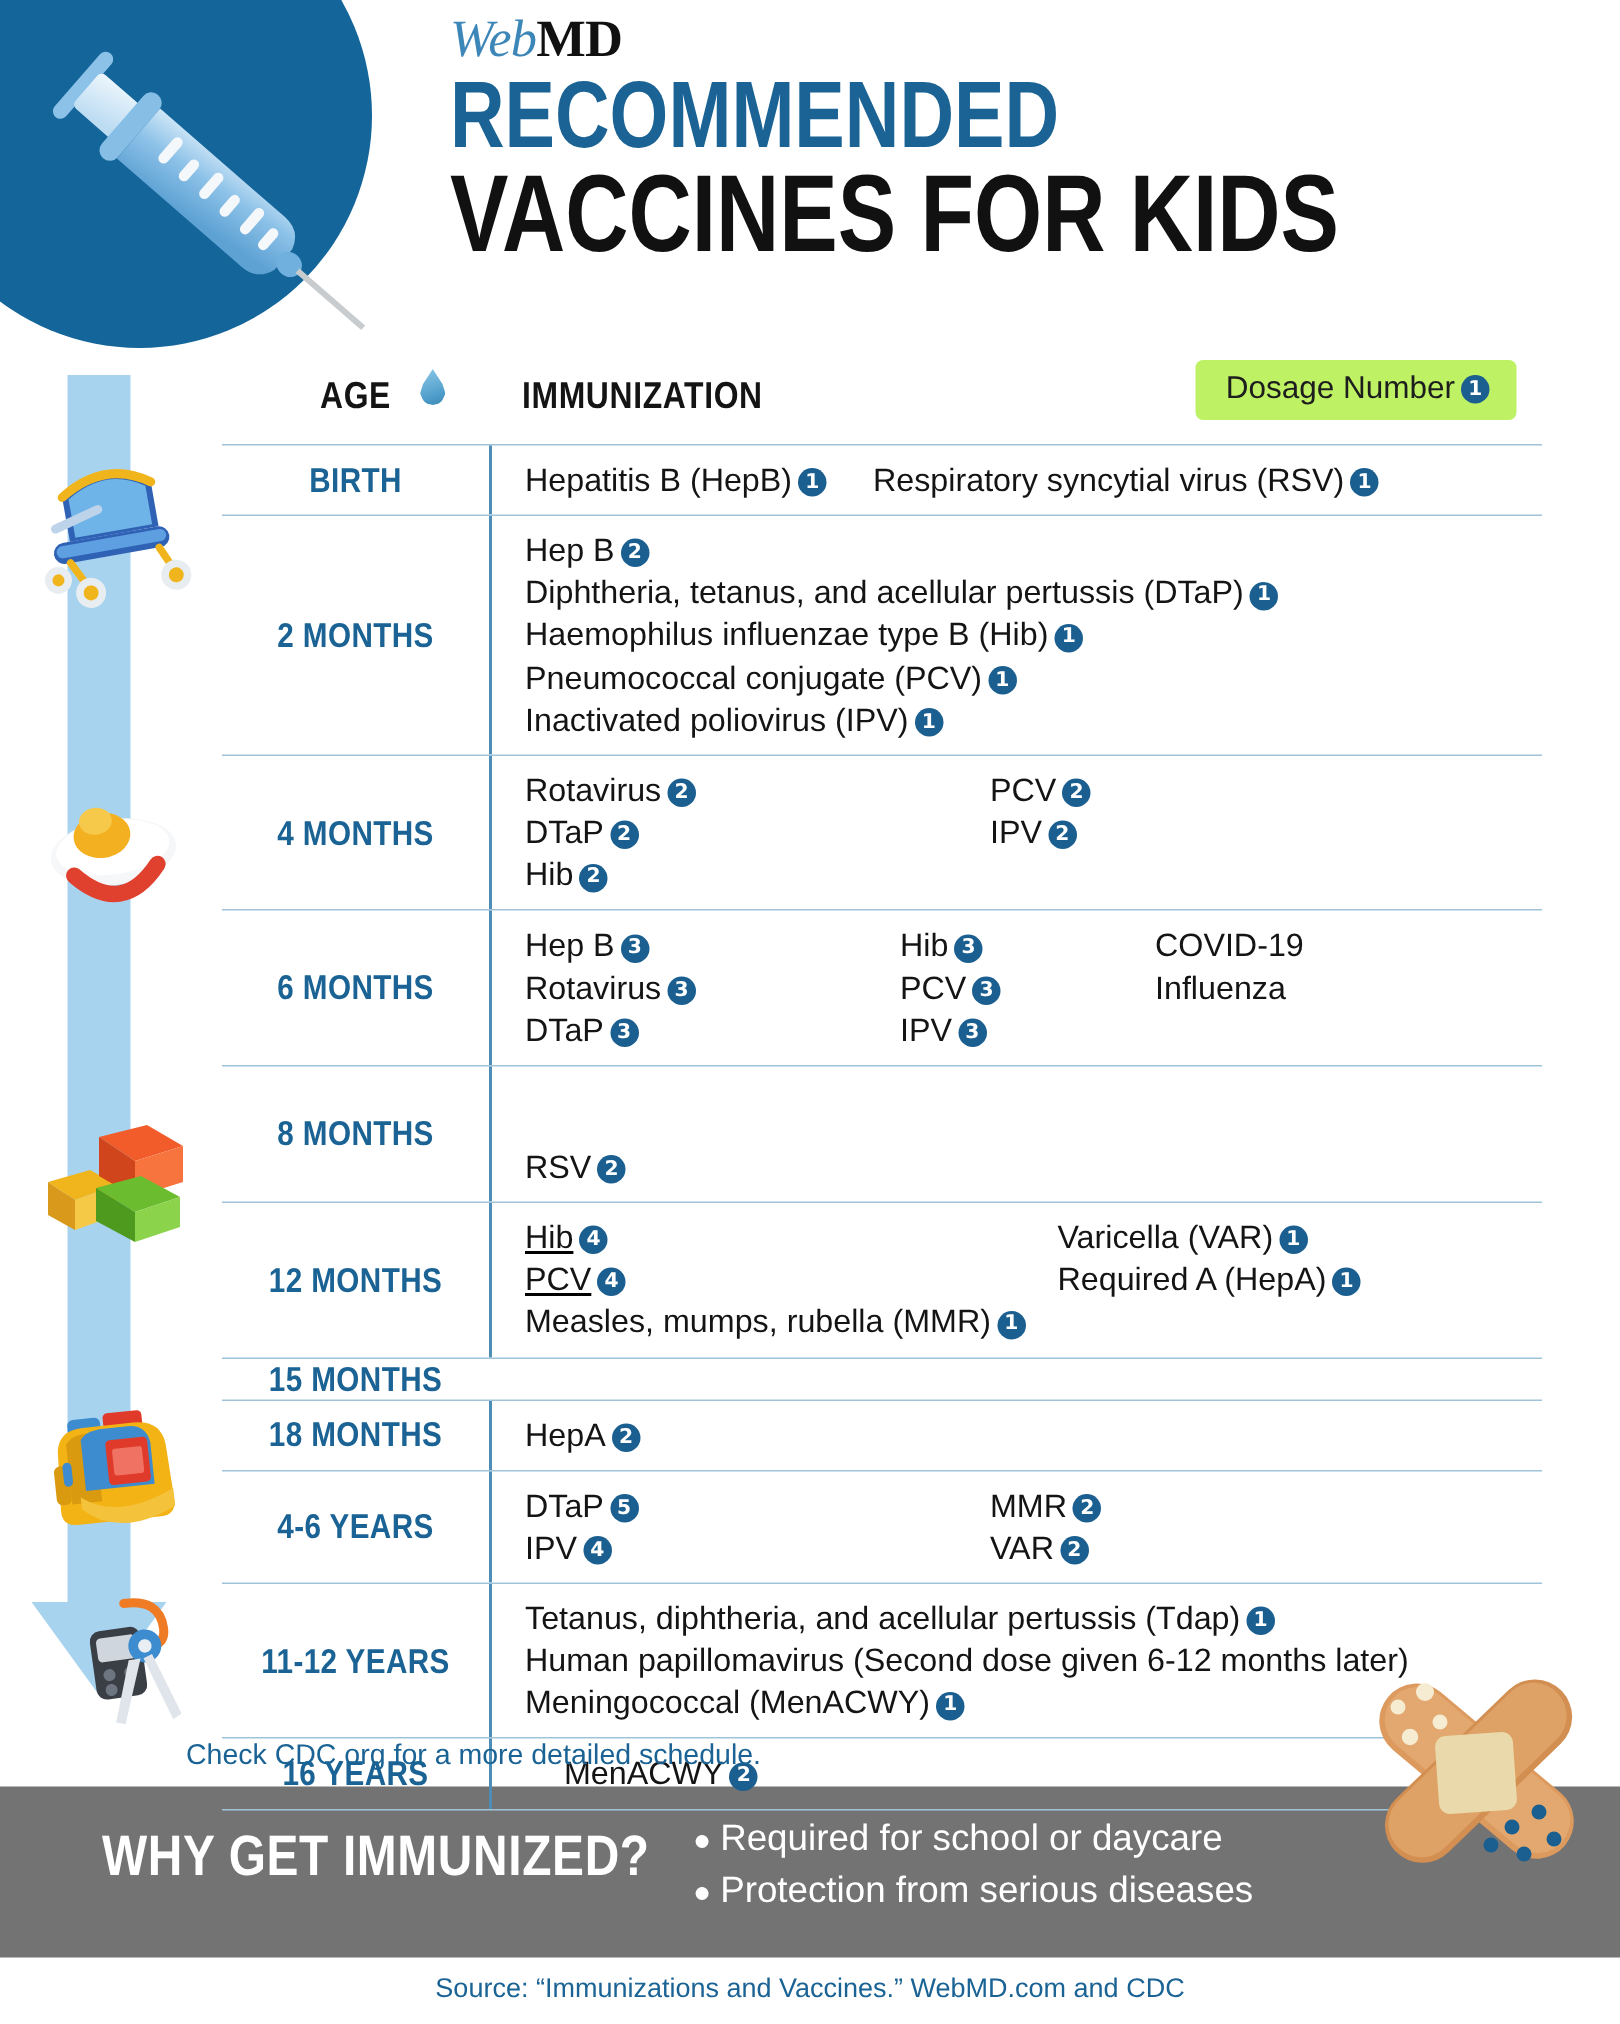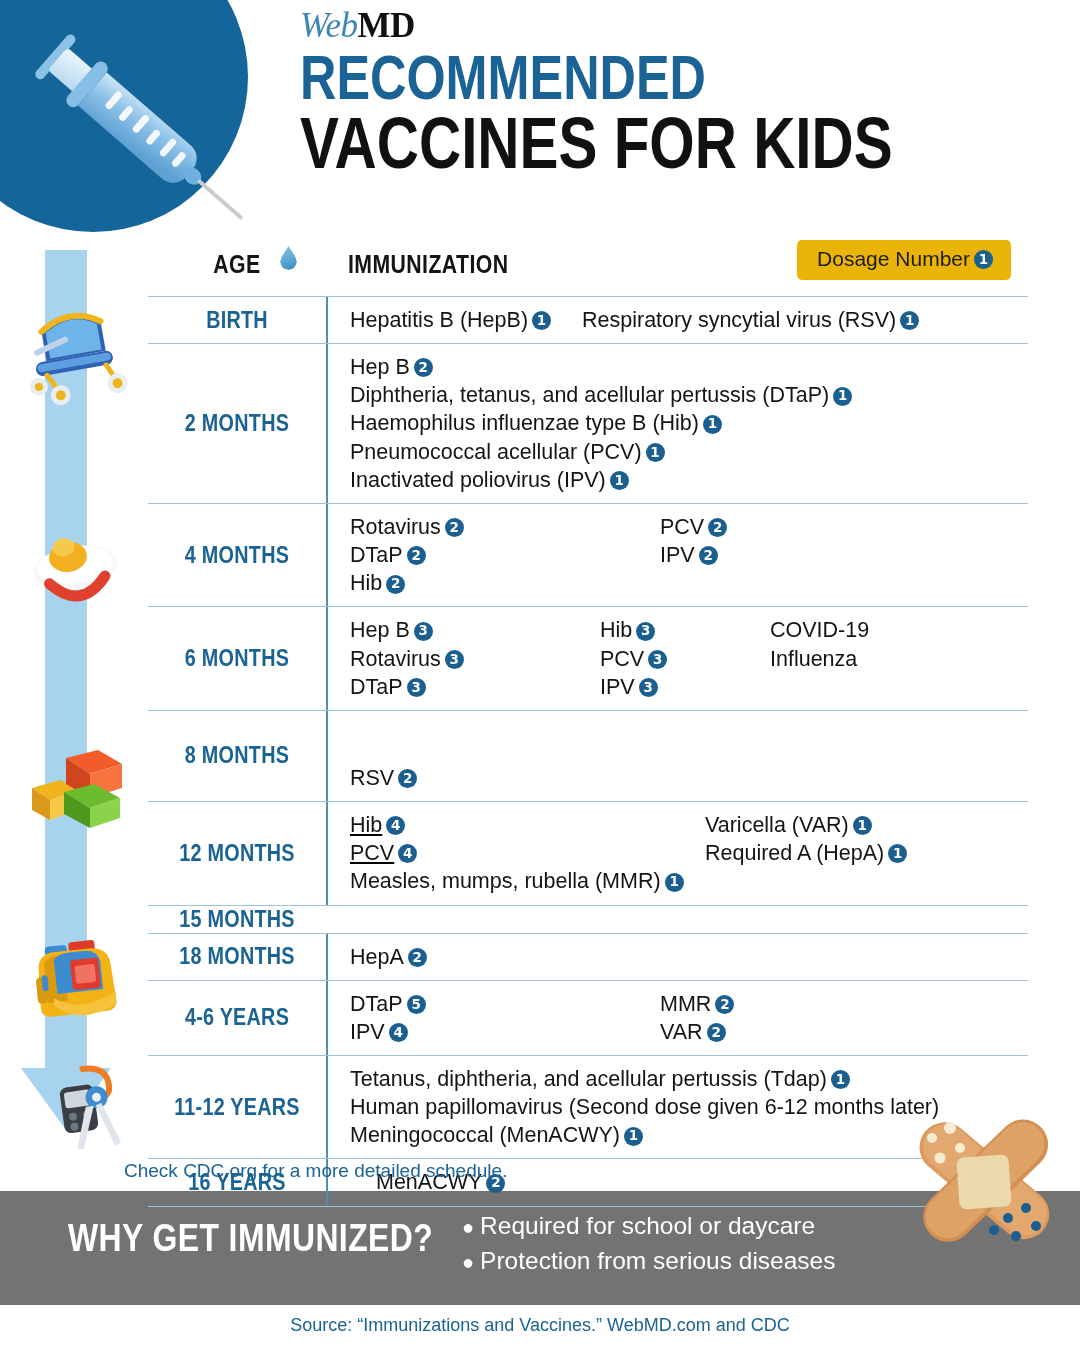--- a/index.html
+++ b/index.html
@@ -125,21 +125,21 @@
     font-weight: 700;
     font-size: 25px;
     color: #141414;
     transform: scaleX(0.85);
     transform-origin: left center;
     letter-spacing: 0.5px;
   }
   .dosage-pill {
     position: absolute;
     right: 17px; top: 2px;
-    background: #eab308;
+    background: #bef264;
     border-radius: 5px;
     padding: 7px 18px 9px 20px;
     font-size: 21px;
     color: #1d1d1d;
     white-space: nowrap;
   }
 
   .trow {
     position: relative;
     border-top: 1.6px solid #9fc3d8;
@@ -415,21 +415,21 @@
         </div>
       </div>
       <div class="trow">
         <div class="age-cell">2 MONTHS</div>
         <div class="imm-cell">
           <div class="vac-cols" style="position: relative;">
             <div class="vac-col" style="position: relative;">
               <div class="vac-line"><span>Hep B</span><span class="badge">2</span></div>
               <div class="vac-line"><span>Diphtheria, tetanus, and acellular pertussis (DTaP)</span><span class="badge">1</span></div>
               <div class="vac-line"><span>Haemophilus influenzae type B (Hib)</span><span class="badge">1</span></div>
-              <div class="vac-line"><span>Pneumococcal acellular (PCV)</span><span class="badge">1</span></div>
+              <div class="vac-line"><span>Pneumococcal conjugate (PCV)</span><span class="badge">1</span></div>
               <div class="vac-line"><span>Inactivated poliovirus (IPV)</span><span class="badge">1</span></div>
             </div>
           </div>
         </div>
       </div>
       <div class="trow">
         <div class="age-cell">4 MONTHS</div>
         <div class="imm-cell">
           <div class="vac-cols" style="position: relative;">
             <div class="vac-col" style="position: relative;">

